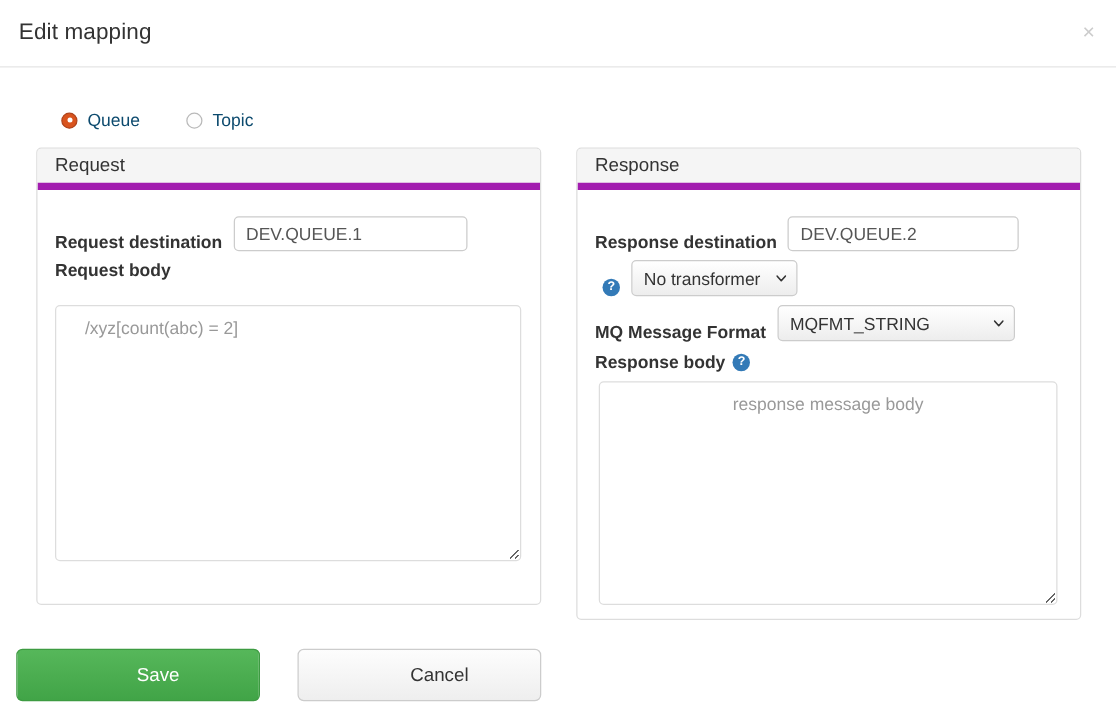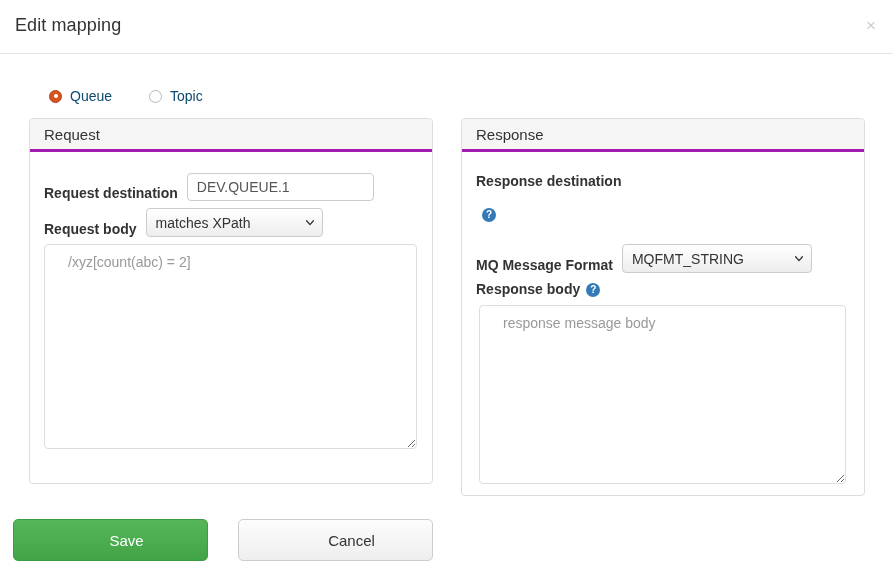--- a/index.html
+++ b/index.html
@@ -84,21 +84,21 @@
   
   .panel {
     position: absolute;
     border: 1px solid #dddddd;
     border-radius: 4px;
     background: #ffffff;
   }
   .panel-head {
     height: 33px;
     background: #f5f5f5;
-    border-bottom: 3px solid #a21caf;
+    border-bottom: 6px solid #a21caf;
     border-radius: 3px 3px 0 0;
     display: flex;
     align-items: center;
     padding-left: 14px;
   }
   .panel-head-title {
     font-size: 15px;
     color: #333333;
   }
   .panel-body { padding: 0; position: relative; }
@@ -238,48 +238,49 @@
   </div>
   <div class="panel-body">
 
     <div class="form-row" style="left:14px; top:21px;">
       <span class="form-label">Request destination</span>
       <input class="text-input" style="margin-left: 9px; width: 187px;" value="DEV.QUEUE.1">
     </div>
 
     <div class="form-row" style="left:14px; top:56px;">
       <span class="form-label">Request body</span>
-      <span class="select-wrap" style="margin-left:9px; width:177px;">
+    </div>
+
+    <textarea class="body-area" style="left: 14px; top: 92px; width: 373px; height: 205px;" placeholder="/xyz[count(abc) = 2]"></textarea>
+  </div>
+</div>
+
+<div class="panel" id="response-panel">
+  <div class="panel-head">
+    <span class="panel-head-title">Response</span>
+  </div>
+  <div class="panel-body">
+
+    <div class="form-row" style="left:14px; top:21px;">
+      <span class="form-label">Response destination</span>
+      <input class="text-input" style="margin-left: 9px; width: 185px;" value="DEV.QUEUE.2">
+    </div>
+
+    <div class="form-row" style="left:14px; top:56px;">
+      <span class="help-icon">?</span>
+      <span class="select-wrap" style="margin-left:9px; width:133px;">
         <select class="styled-select">
-          <option>matches XPath</option>
+          <option>No transformer</option>
         </select>
         <span class="select-caret">
           <svg width="8" height="6" viewBox="0 0 8 6">
               <path d="M0.6 0.8 L4 4.6 L7.4 0.8" stroke="#333" stroke-width="1.3" fill="none" stroke-linecap="round" stroke-linejoin="round"></path>
             </svg>
         </span>
       </span>
-    </div>
-
-    <textarea class="body-area" style="left: 14px; top: 92px; width: 373px; height: 205px;" placeholder="/xyz[count(abc) = 2]"></textarea>
-  </div>
-</div>
-
-<div class="panel" id="response-panel">
-  <div class="panel-head">
-    <span class="panel-head-title">Response</span>
-  </div>
-  <div class="panel-body">
-
-    <div class="form-row" style="left:14px; top:21px;">
-      <span class="form-label">Response destination</span>
-    </div>
-
-    <div class="form-row" style="left:14px; top:56px;">
-      <span class="help-icon">?</span>
     </div>
 
     <div class="form-row" style="left:14px; top:92px;">
       <span class="form-label">MQ Message Format</span>
       <span class="select-wrap" style="margin-left:9px; width:190px;">
         <select class="styled-select">
           <option>MQFMT_STRING</option>
         </select>
         <span class="select-caret">
           <svg width="8" height="6" viewBox="0 0 8 6">
@@ -287,18 +288,18 @@
             </svg>
         </span>
       </span>
     </div>
 
     <div class="form-row" style="left:14px; top:129px;">
       <span class="form-label">Response body</span>
       <span class="help-icon">?</span>
     </div>
 
-    <textarea class="body-area" style="left: 17px; top: 153px; width: 367px; height: 179px;" placeholder="response message body"></textarea>
+    <textarea class="body-area" style="left: 17px; top: 153px; width: 367px; height: 179px; text-align: center;" placeholder="response message body"></textarea>
   </div>
 </div>
 
 <button class="btn" id="save-button">Save</button>
 <button class="btn" id="cancel-button">Cancel</button>
 
 </body></html>

